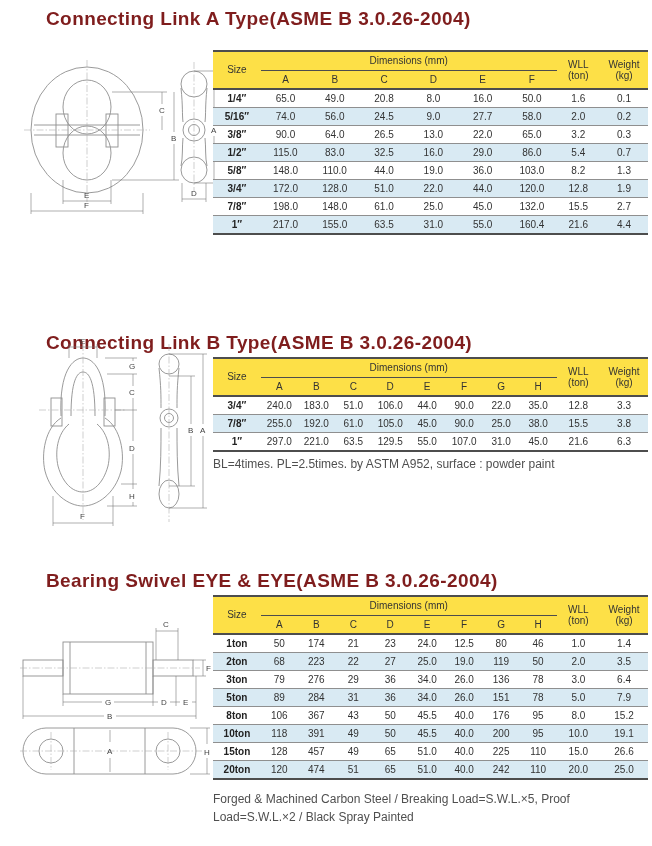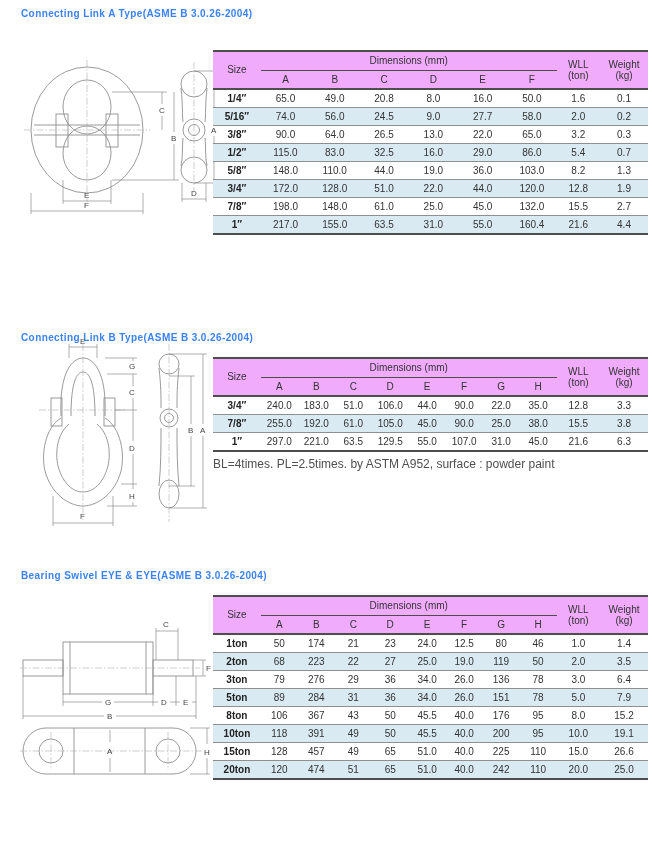--- a/index.html
+++ b/index.html
@@ -1,34 +1,34 @@
 <!DOCTYPE html>
 <html><head>
 <meta charset="utf-8">
 <style>
   html,body{margin:0;padding:0;background:#ffffff;}
   #page{
     position:relative;width:652px;height:846px;background:#ffffff;
     font-family:"Liberation Sans", sans-serif;color:#333;overflow:hidden;
   }
   .sec-title{
-    position:absolute;left:21px;font-size:10px;font-weight:bold;color:#3b82f6;
+    position:absolute;left:46px;font-size:19px;font-weight:bold;color:#7f1d1d;
     letter-spacing:0.4px;white-space:nowrap;
   }
   .tbl-wrap{position:absolute;left:213px;width:435px;}
   table.spec-table{
     width:100%;border-collapse:collapse;table-layout:fixed;
     border-top:2px solid #4d4d4d;border-bottom:2px solid #4d4d4d;
     font-size:10px;color:#333;
   }
   table.spec-table th,table.spec-table td{
     padding:0;text-align:center;vertical-align:middle;font-weight:normal;
     height:17px;line-height:1.15;
   }
-  table.spec-table thead th{background:#f0abfc;border-bottom:2px solid #4d4d4d;}
+  table.spec-table thead th{background:#fde047;border-bottom:2px solid #4d4d4d;}
   table.spec-table thead th.dims-span{border-bottom:1px solid #4d4d4d;height:18px;}
   table.spec-table thead th.two-line{font-size:10px;}
   table.spec-table tbody td{border-bottom:1px solid #8f8f8f;}
   table.spec-table tbody tr:last-child td{border-bottom:none;}
   table.spec-table tbody tr:nth-child(even) td{background:#d9eaf3;}
   table.spec-table td.size-cell{font-weight:bold;color:#222;text-align:center;}
   .note{
     position:absolute;left:213px;width:435px;font-size:12px;color:#4f4f4f;
     line-height:1.5;
   }
@@ -558,14 +558,15 @@
             <td>51.0</td>
             <td>40.0</td>
             <td>242</td>
             <td>110</td>
             <td>20.0</td>
             <td>25.0</td>
           </tr>
         </tbody>
       </table>
     </div>
+  <div class="note" style="top:790px;">Forged &amp; Machined Carbon Steel / Breaking Load=S.W.L.×5, Proof Load=S.W.L.×2 / Black Spray Painted</div>
 
 </div>
 
 </body></html>

